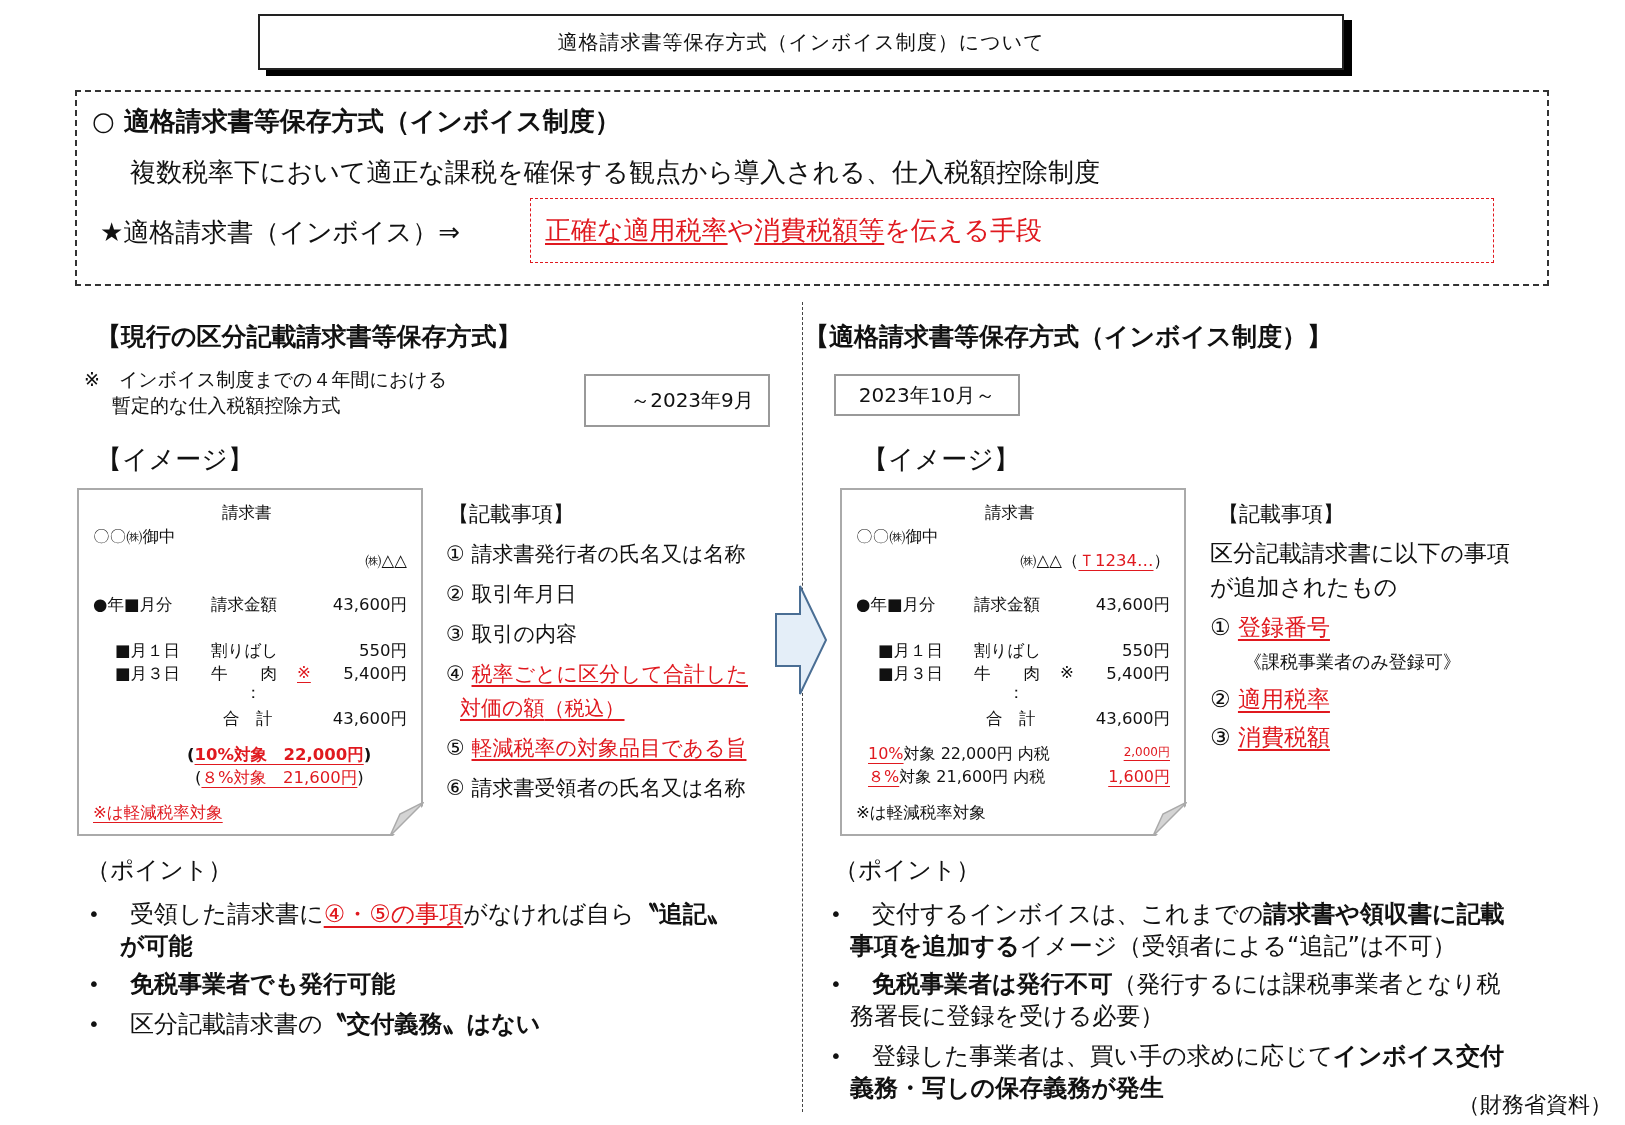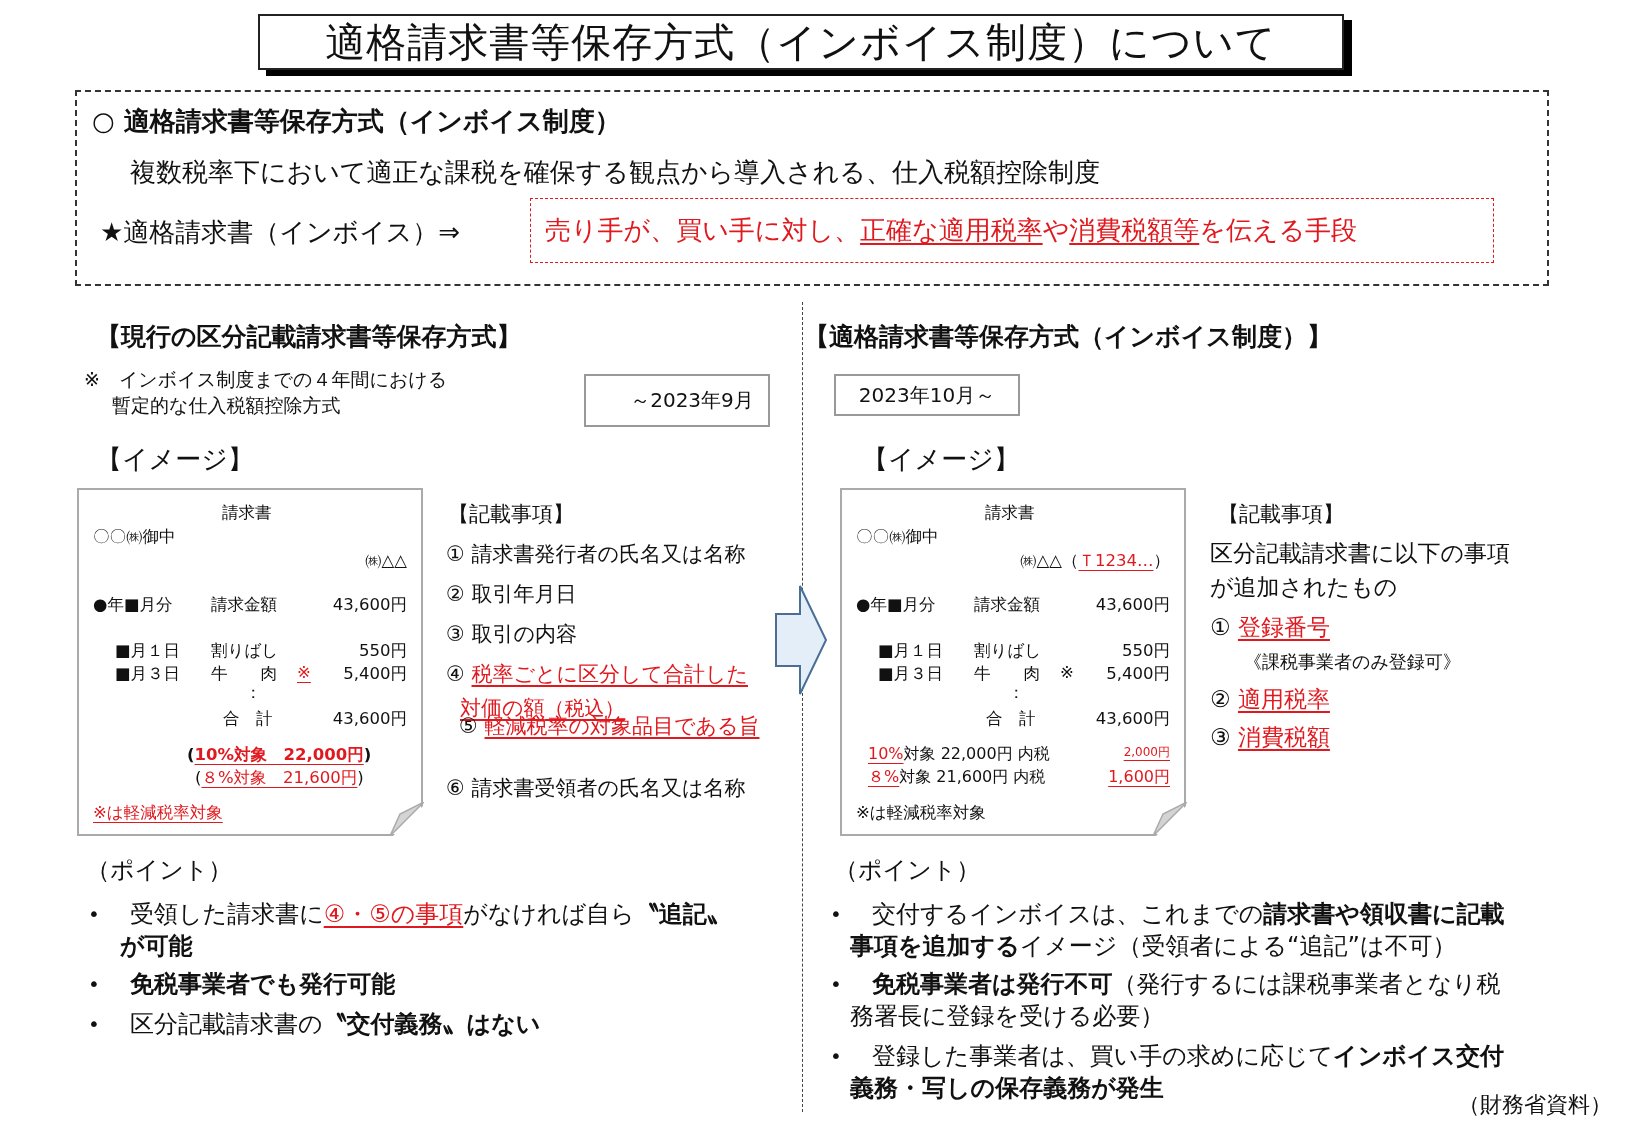--- a/index.html
+++ b/index.html
@@ -6,21 +6,21 @@
   html, body { width: 1625px; height: 1125px; background: #ffffff; overflow: hidden; }
   body { position: relative; font-family: "DejaVu Sans", "Liberation Sans", sans-serif; color: #111; }
   .abs { position: absolute; white-space: nowrap; }
   .red { color: #e0191f; }
   .ul { text-decoration: underline; text-decoration-color: #e0191f; text-underline-offset: 4px; }
   .b { font-weight: bold; }
 
   
   #title-box { left: 258px; top: 14px; width: 1086px; height: 56px; border: 2px solid #222; background: #fff;
     box-shadow: 8px 6px 0 #000; display: flex; align-items: center; justify-content: center;
-    font-size: 40px; letter-spacing: 1px; }
+    font-size: 20px; letter-spacing: 1px; }
 
   
   #summary { left: 75px; top: 90px; width: 1474px; height: 196px; border: 2px dashed #333; }
   #sum-heading { left: 92px; top: 104px; font-size: 26px; font-weight: bold; }
   #sum-desc { left: 130px; top: 155px; font-size: 26px; }
   #sum-star { left: 100px; top: 215px; font-size: 26px; }
   #sum-red-box { left: 530px; top: 198px; width: 964px; height: 65px; border: 1px dashed #e0191f;
     display: flex; align-items: center; padding-left: 14px; font-size: 26px; color: #e0191f; }
 
   
@@ -48,21 +48,20 @@
 </head>
 <body>
 
 <div id="title-box" class="abs">適格請求書等保存方式（インボイス制度）について</div>
 
 <div id="summary" class="abs"></div>
 <div id="sum-heading" class="abs">○ 適格請求書等保存方式（インボイス制度）</div>
 <div id="sum-desc" class="abs">複数税率下において適正な課税を確保する観点から導入される、仕入税額控除制度</div>
 <div id="sum-star" class="abs">★適格請求書（インボイス）⇒</div>
 <div id="sum-red-box" class="abs">
-  <span>売り手が、買い手に対し、</span>
     <span class="ul">正確な適用税率</span>
     <span>や</span>
     <span class="ul">消費税額等</span>
     <span>を伝える手段</span>
 </div>
 
 <div id="divider" class="abs"></div>
 
 <div class="abs sec-head" style="left:96px; top:320px;">【現行の区分記載請求書等保存方式】</div>
 <div class="abs note" style="left:84px; top:366px;">※　インボイス制度までの４年間における</div>
@@ -94,21 +93,21 @@
 <svg class="abs" style="left:390px; top:802px;" width="34" height="34">
   <polygon points="0,34 34,0 10,12" fill="#d4d4d4" stroke="#aaa" stroke-width="1.5"></polygon>
 </svg>
 
 <div class="abs items" style="left:448px; top:500px;">【記載事項】</div>
 <div class="abs items" style="left:446px; top:540px;"><span>①</span> <span>請求書発行者の氏名又は名称</span></div>
 <div class="abs items" style="left:446px; top:580px;"><span>②</span> <span>取引年月日</span></div>
 <div class="abs items" style="left:446px; top:620px;"><span>③</span> <span>取引の内容</span></div>
 <div class="abs items" style="left:446px; top:660px;"><span>④</span> <span class="red ul">税率ごとに区分して合計した</span></div>
 <div class="abs items red ul" style="left:460px; top:694px;"><span>対価の額</span><span style="font-size:20px;">（税込）</span></div>
-<div class="abs items" style="left:446px; top:712px;margin-left:13px;"><span>⑤</span> <span class="red ul">軽減税率の対象品目である旨</span></div>
+<div class="abs items" style="left:446px; top:734px;"><span>⑤</span> <span class="red ul">軽減税率の対象品目である旨</span></div>
 <div class="abs items" style="left:446px; top:774px;"><span>⑥</span> <span>請求書受領者の氏名又は名称</span></div>
 
 <div class="abs pt-head" style="left:86px; top:854px;">（ポイント）</div>
 <div class="abs bullet" style="left:88px; top:902px;">•</div>
 <div class="abs pt" style="left:130px; top:898px;"><span>受領した請求書に</span><span class="red ul">④・⑤の事項</span><span>がなければ自ら</span><span class="b">〝追記〟</span></div>
 <div class="abs pt b" style="left:120px; top:930px;">が可能</div>
 <div class="abs bullet" style="left:88px; top:972px;">•</div>
 <div class="abs pt b" style="left:130px; top:968px;">免税事業者でも発行可能</div>
 <div class="abs bullet" style="left:88px; top:1012px;">•</div>
 <div class="abs pt" style="left:130px; top:1008px;"><span>区分記載請求書の</span><span class="b">〝交付義務〟はない</span></div>

